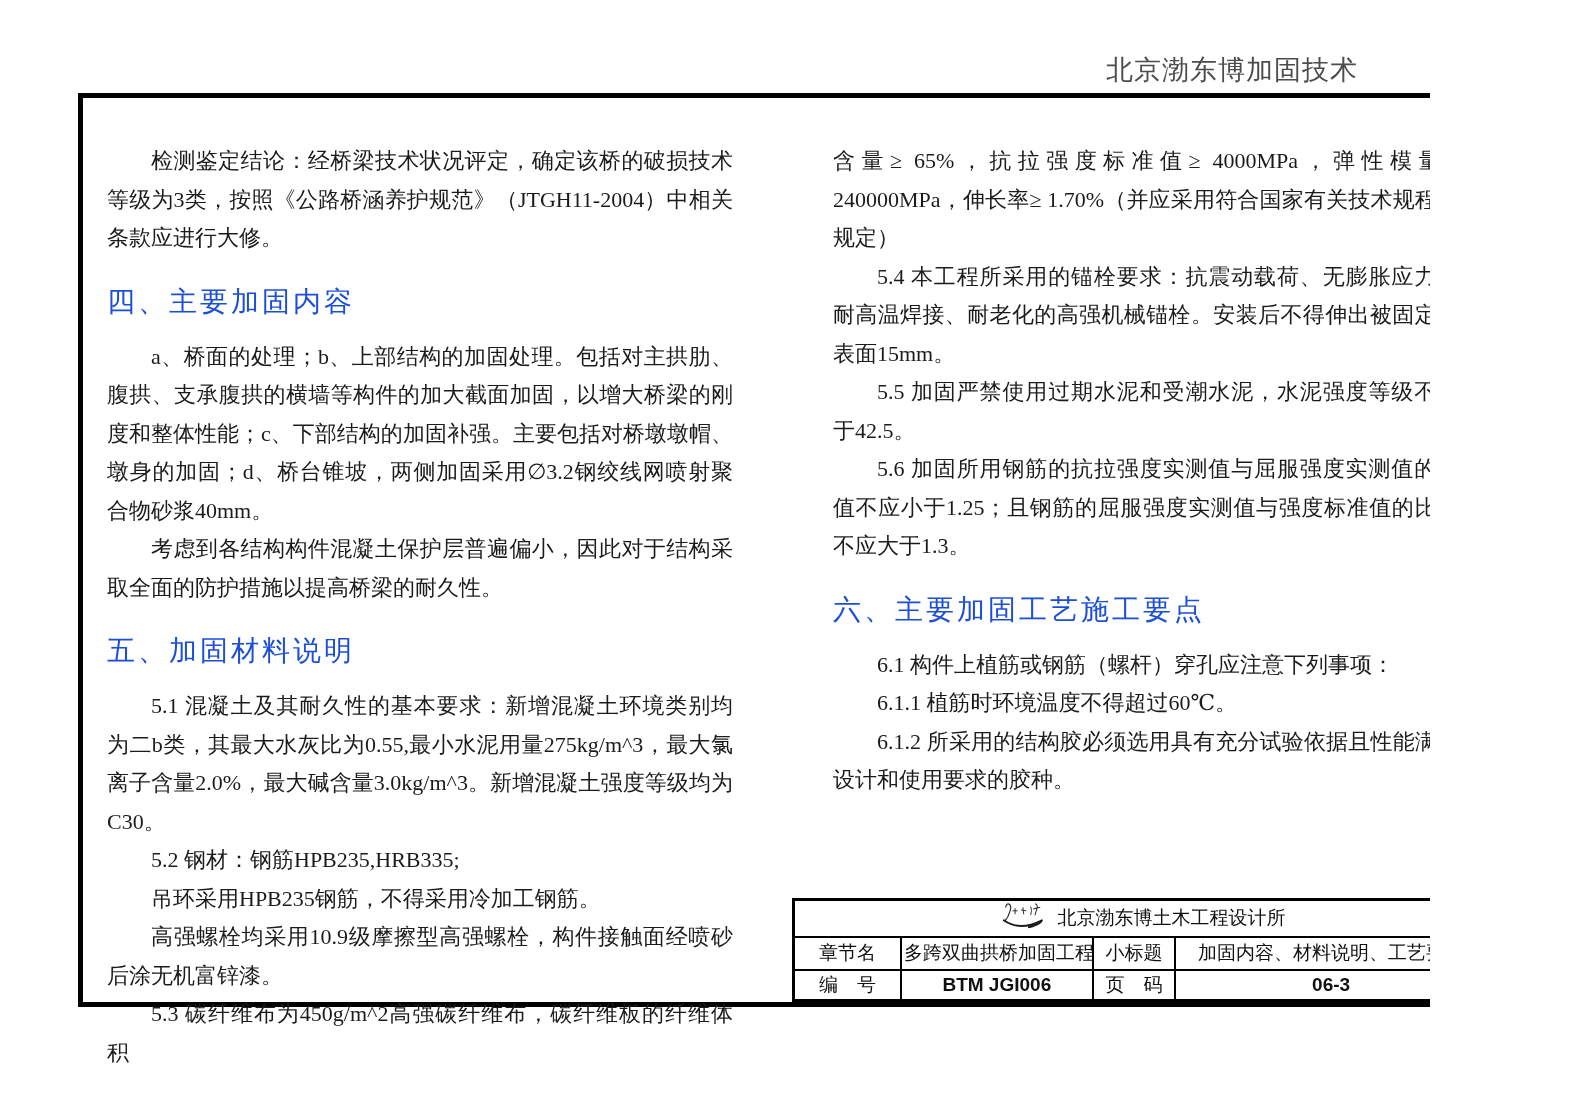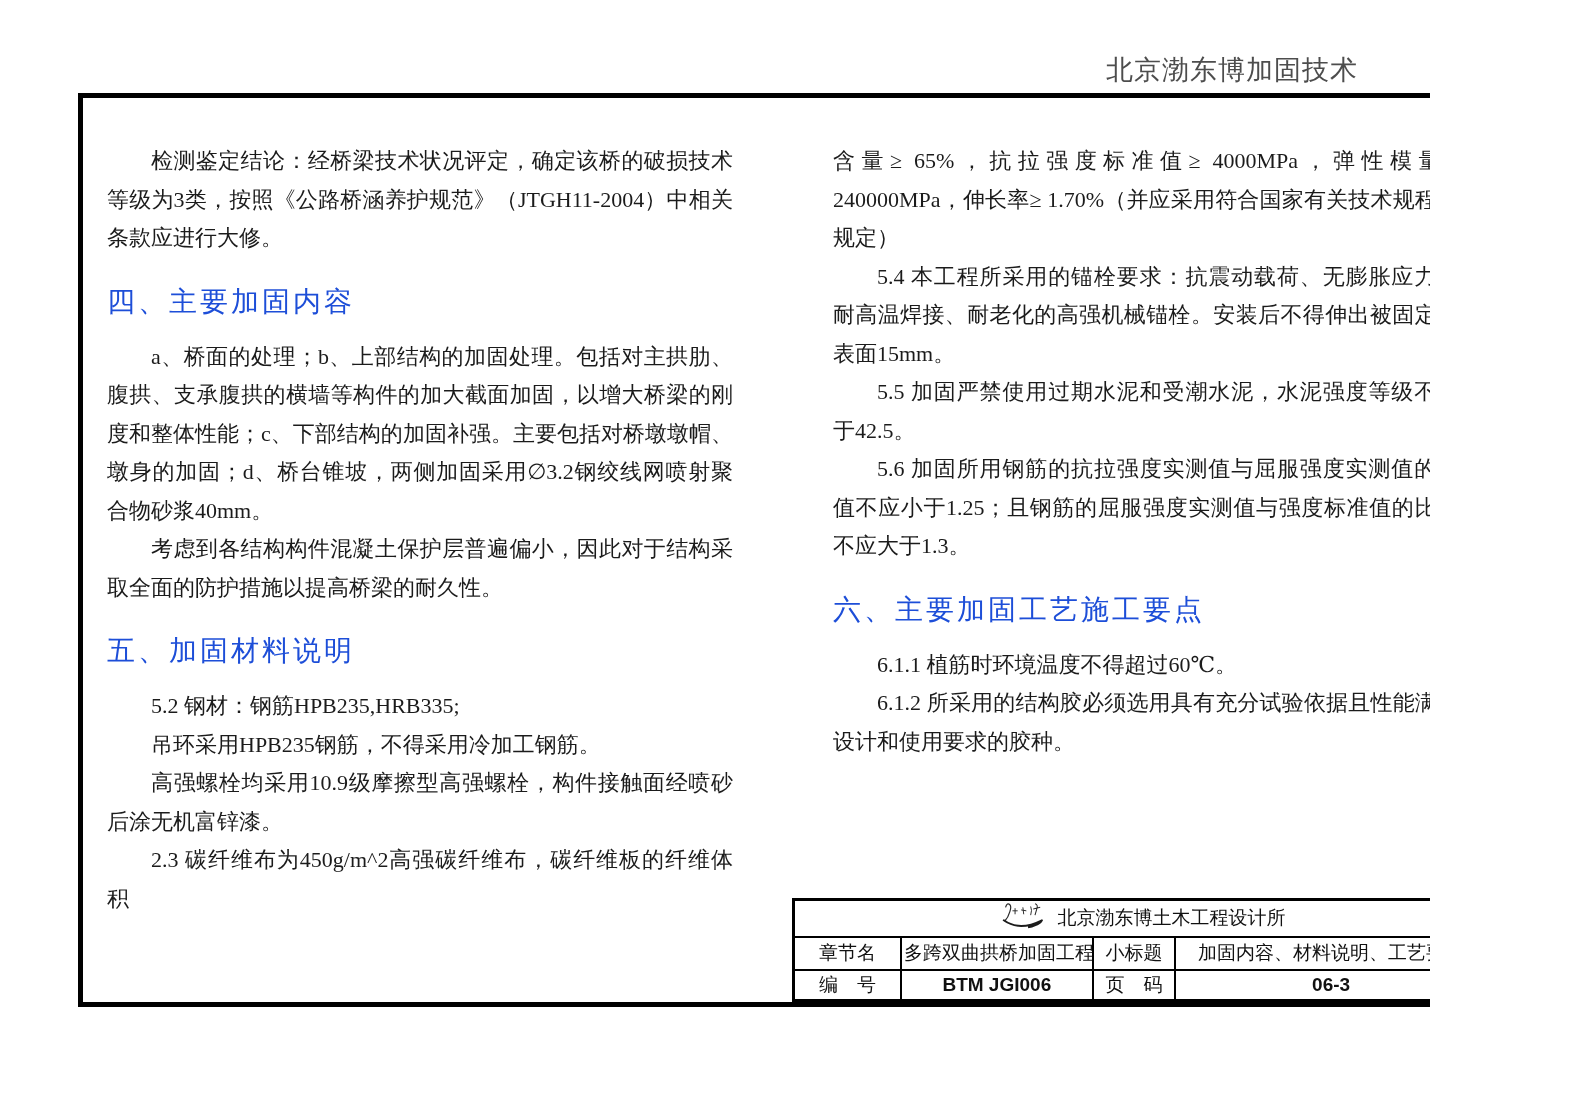--- a/index.html
+++ b/index.html
@@ -90,32 +90,34 @@
 
   <div class="main-box">
     <div class="content">
 
       <div class="col">
         <p class="para">检测鉴定结论：经桥梁技术状况评定，确定该桥的破损技术等级为3类，按照《公路桥涵养护规范》（JTGH11-2004）中相关条款应进行大修。</p>
         <h2 class="sec-heading">四、主要加固内容</h2>
         <p class="para">a、桥面的处理；b、上部结构的加固处理。包括对主拱肋、腹拱、支承腹拱的横墙等构件的加大截面加固，以增大桥梁的刚度和整体性能；c、下部结构的加固补强。主要包括对桥墩墩帽、墩身的加固；d、桥台锥坡，两侧加固采用∅3.2钢绞线网喷射聚合物砂浆40mm。</p>
         <p class="para">考虑到各结构构件混凝土保护层普遍偏小，因此对于结构采取全面的防护措施以提高桥梁的耐久性。</p>
         <h2 class="sec-heading">五、加固材料说明</h2>
+        <p class="para">5.1 混凝土及其耐久性的基本要求：新增混凝土环境类别均为二b类，其最大水灰比为0.55,最小水泥用量275kg/m^3，最大氯离子含量2.0%，最大碱含量3.0kg/m^3。新增混凝土强度等级均为C30。</p>
         <p class="para">5.2 钢材：钢筋HPB235,HRB335;</p>
         <p class="para">吊环采用HPB235钢筋，不得采用冷加工钢筋。</p>
         <p class="para">高强螺栓均采用10.9级摩擦型高强螺栓，构件接触面经喷砂后涂无机富锌漆。</p>
-        <p class="para">2.3 碳纤维布为450g/m^2高强碳纤维布，碳纤维板的纤维体积</p>
+        <p class="para">5.3 碳纤维布为450g/m^2高强碳纤维布，碳纤维板的纤维体积</p>
       </div>
 
       <div class="col">
         <p class="para noind">含量≥ 65%，抗拉强度标准值≥ 4000MPa，弹性模量≥ 240000MPa，伸长率≥ 1.70%（并应采用符合国家有关技术规程的规定）</p>
         <p class="para">5.4 本工程所采用的锚栓要求：抗震动载荷、无膨胀应力、耐高温焊接、耐老化的高强机械锚栓。安装后不得伸出被固定物表面15mm。</p>
         <p class="para">5.5 加固严禁使用过期水泥和受潮水泥，水泥强度等级不低于42.5。</p>
         <p class="para">5.6 加固所用钢筋的抗拉强度实测值与屈服强度实测值的比值不应小于1.25；且钢筋的屈服强度实测值与强度标准值的比值不应大于1.3。</p>
         <h2 class="sec-heading">六、主要加固工艺施工要点</h2>
+        <p class="para">6.1 构件上植筋或钢筋（螺杆）穿孔应注意下列事项：</p>
         <p class="para">6.1.1 植筋时环境温度不得超过60℃。</p>
         <p class="para">6.1.2 所采用的结构胶必须选用具有充分试验依据且性能满足设计和使用要求的胶种。</p>
       </div>
 
     </div>
 
     <table class="title-block">
       <colgroup>
         <col style="width:15.5%">
         <col style="width:27.6%">

